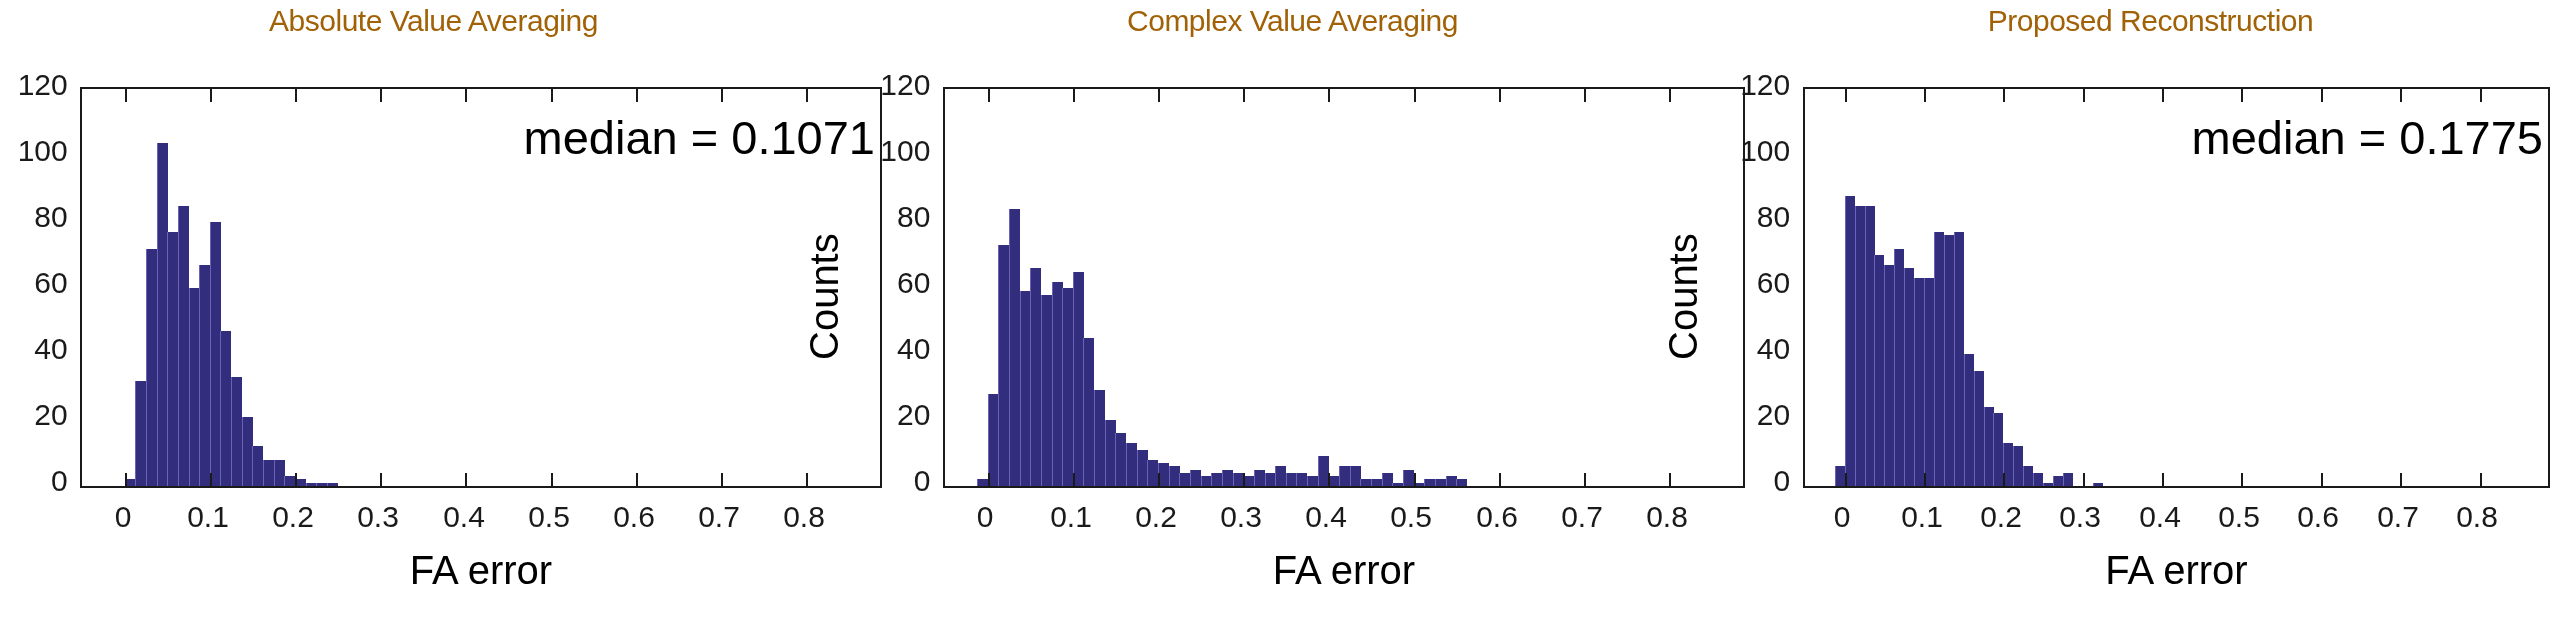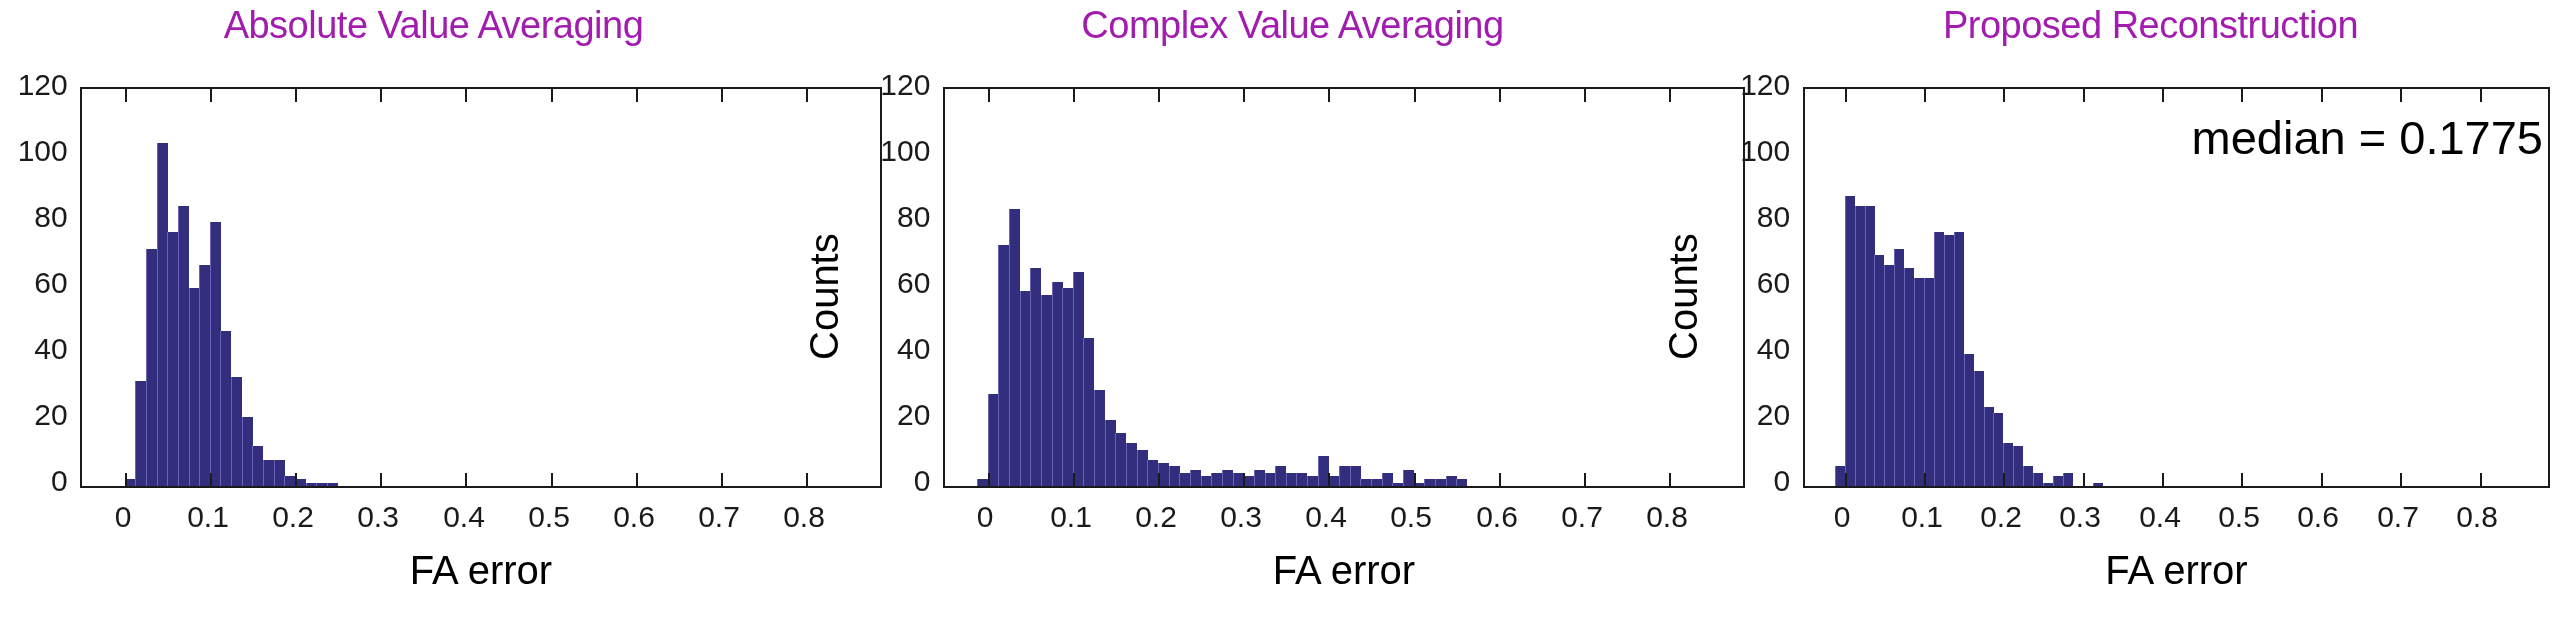--- a/index.html
+++ b/index.html
@@ -2,21 +2,21 @@
 <html style="font-size:14.6px"><head>
 <meta charset="utf-8">
 <style>
   html,body{margin:0;padding:0;background:#fff;}
   body{width:2576px;height:634px;font-family:"Liberation Sans",sans-serif;overflow:hidden;}
   #root{position:relative;width:2576px;height:634px;background:#fff;}
 
   .panel{position:absolute;top:0;height:634px;}
   .panel-title{
     position:absolute;left:8px;right:0;top:3.6px;
-    text-align:center;font-size:38px;color:#a21caf;
+    text-align:center;font-size:30px;color:#a16207;
     font-family:"Liberation Sans",sans-serif;
     font-weight:400;letter-spacing:-0.5px;white-space:nowrap;
   }
   .plotbox{position:absolute;border:2.7px solid #1a1a1a;background:#fff;box-sizing:border-box;overflow:visible;}
   .plotinner{position:absolute;left:0;right:0;top:0;bottom:0;overflow:hidden;}
   .bars{position:absolute;left:0;right:0;top:0;bottom:0;}
   .bar{position:absolute;bottom:0;background:#332d7d;border-left:0.9px solid #6a63b5;box-sizing:border-box;}
   .xtick{position:absolute;bottom:-12.8px;width:0;height:12.8px;border-left:2.7px solid #1a1a1a;}
   .xtick-top{position:absolute;top:0;width:0;height:12.8px;border-left:2.7px solid #1a1a1a;}
 
@@ -98,20 +98,21 @@
       <div class="xlabtext" style="left: 82px; width: 82px; top: 500px;">0</div>
       <div class="xlabtext" style="left: 167px; width: 82px; top: 500px;">0.1</div>
       <div class="xlabtext" style="left: 252px; width: 82px; top: 500px;">0.2</div>
       <div class="xlabtext" style="left: 337px; width: 82px; top: 500px;">0.3</div>
       <div class="xlabtext" style="left: 423px; width: 82px; top: 500px;">0.4</div>
       <div class="xlabtext" style="left: 508px; width: 82px; top: 500px;">0.5</div>
       <div class="xlabtext" style="left: 593px; width: 82px; top: 500px;">0.6</div>
       <div class="xlabtext" style="left: 678px; width: 82px; top: 500px;">0.7</div>
       <div class="xlabtext" style="left: 763px; width: 82px; top: 500px;">0.8</div>
       <div class="axis-title-x" style="left: 80px; width: 802px; top: 548px;">FA error</div>
+      <div class="median-note" style="left: 80px; width: 795px; top: 110px;">median = 0.1071</div>
     </div>
     <div class="panel" style="left: 859px; width: 859px;">
       <div class="panel-title">Complex Value Averaging</div>
       <div class="plotbox" style="left: 84px; top: 87px; width: 802px; height: 401px;">
         <div class="plotinner">
           <div class="bars">
             <div class="bar" style="left: 32px; width: 10.7px; height: 6.6px;"></div>
             <div class="bar" style="left: 43px; width: 10.7px; height: 92px;"></div>
             <div class="bar" style="left: 53px; width: 10.7px; height: 241px;"></div>
             <div class="bar" style="left: 64px; width: 10.7px; height: 277px;"></div>

